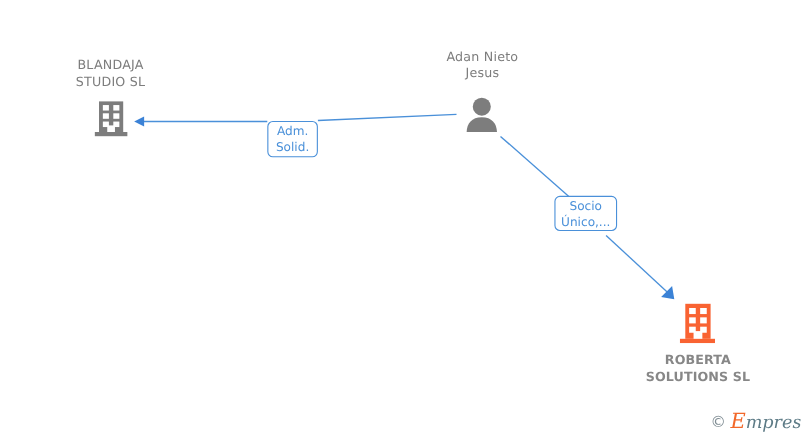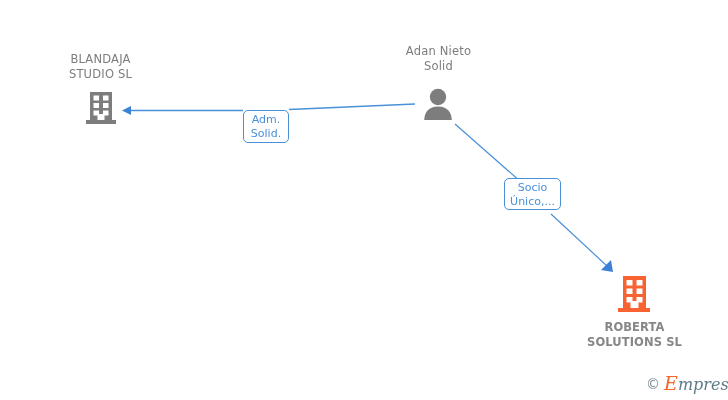--- a/index.html
+++ b/index.html
@@ -188,21 +188,21 @@
         <rect x="17" y="11" width="5.5" height="5" fill="#ffffff"></rect>
         <rect x="7.5" y="18.5" width="5.5" height="5" fill="#ffffff"></rect>
         <rect x="17" y="18.5" width="5.5" height="5" fill="#ffffff"></rect>
         <rect x="11.5" y="22" width="7" height="6" fill="#ffffff"></rect>
       </svg>
     </div>
   </div>
 
   <div id="node-person">
     <div class="node-label">Adan Nieto
-Solid</div>
+Jesus</div>
     <div class="glyph">
       <svg width="40" height="33" viewBox="0 0 40 33" xmlns="http://www.w3.org/2000/svg">
         <circle cx="20" cy="10" r="8.2" fill="#7d7d7d"></circle>
         <path d="M20 19.5 c-9.2 0 -13.5 5.6 -13.8 13.5 l27.6 0 c-0.3 -7.9 -4.6 -13.5 -13.8 -13.5 z" fill="#7d7d7d"></path>
       </svg>
     </div>
   </div>
 
   <div id="node-roberta">
     <div class="glyph">

